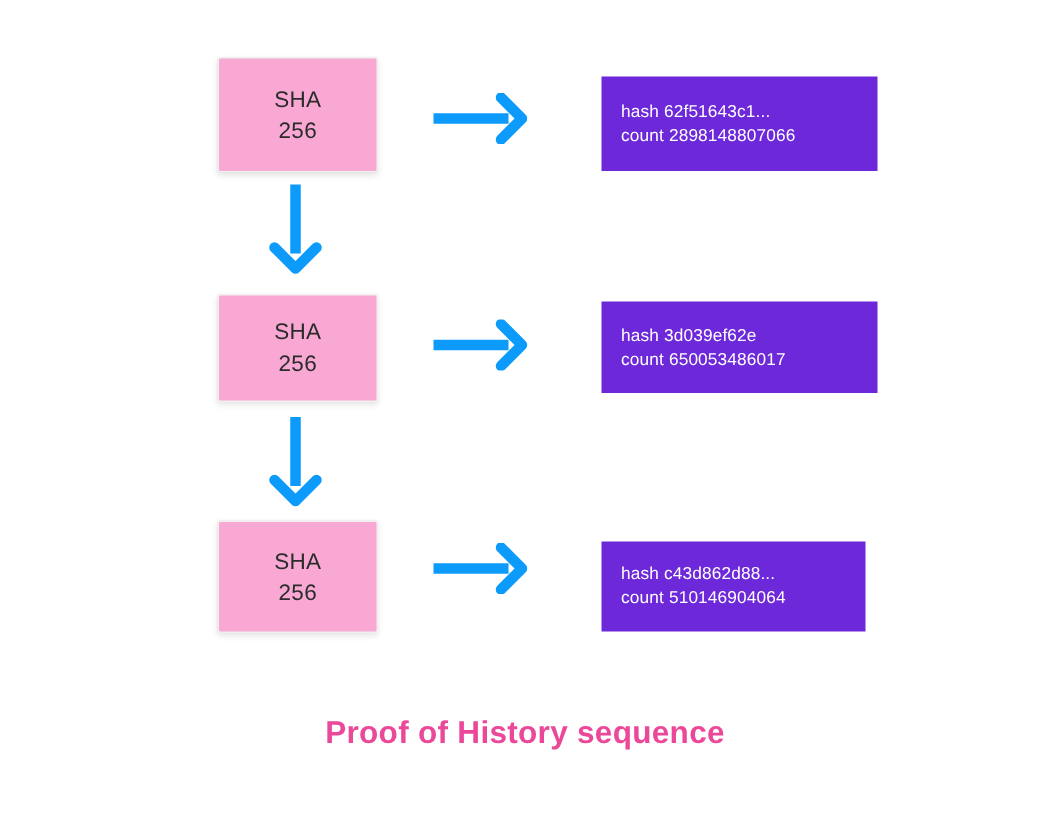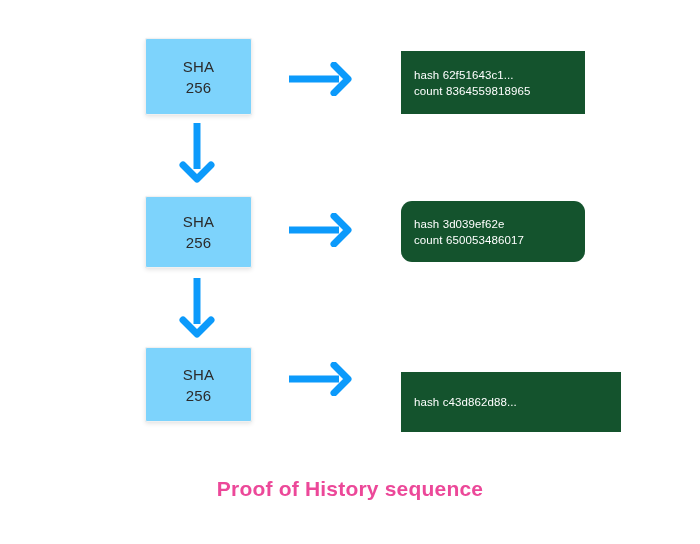--- a/index.html
+++ b/index.html
@@ -16,21 +16,21 @@
   }
 
   .canvas {
     position: absolute;
     inset: 0;
   }
 
   
   .sha-card {
     position: absolute;
-    background: #7dd3fc;
+    background: #f9a8d4;
     border: 1px solid #f0f0f0;
     border-radius: 2px;
     box-shadow: 0 2px 4px rgba(0,0,0,0.10), 0 0 1px rgba(0,0,0,0.06);
     display: flex;
     align-items: center;
     justify-content: center;
   }
   .sha-text {
     text-align: center;
     font-size: 15px;
@@ -38,21 +38,21 @@
     color: #2b2b2b;
     letter-spacing: 0.2px;
   }
   .sha-text span {
     display: block;
   }
 
   
   .hash-box {
     position: absolute;
-    background: #14532d;
+    background: #6d28d9;
     display: flex;
     flex-direction: column;
     justify-content: center;
     padding-left: 13px;
     box-sizing: border-box;
   }
   .hash-line {
     color: #ffffff;
     font-size: 11.5px;
     line-height: 16px;
@@ -94,21 +94,21 @@
 
   <div class="arrow" style="left:287px; top:62px;">
     <svg width="68" height="34" viewBox="0 0 68 34">
       <path d="M2 17 H52" stroke="#0c9afb" stroke-width="7" stroke-linecap="butt" fill="none"></path>
       <path d="M47 3 L61 17 L47 31" stroke="#0c9afb" stroke-width="7" stroke-linecap="round" stroke-linejoin="round" fill="none"></path>
     </svg>
   </div>
 
   <div class="hash-box" style="left:401px; top:51px; width:184px; height:63px;">
     <div class="hash-line">hash 62f51643c1...</div>
-    <div class="hash-line">count 8364559818965</div>
+    <div class="hash-line">count 2898148807066</div>
   </div>
 
   <div class="arrow" style="left:178px; top:121px;">
     <svg width="38" height="66" viewBox="0 0 38 66">
       <path d="M19 2 V48" stroke="#0c9afb" stroke-width="7" stroke-linecap="butt" fill="none"></path>
       <path d="M5 44 L19 58 L33 44" stroke="#0c9afb" stroke-width="7" stroke-linecap="round" stroke-linejoin="round" fill="none"></path>
     </svg>
   </div>
 
   <div class="sha-card" style="left:145px; top:196px; width:105px; height:70px;">
@@ -118,21 +118,21 @@
     </div>
   </div>
 
   <div class="arrow" style="left:287px; top:213px;">
     <svg width="68" height="34" viewBox="0 0 68 34">
       <path d="M2 17 H52" stroke="#0c9afb" stroke-width="7" stroke-linecap="butt" fill="none"></path>
       <path d="M47 3 L61 17 L47 31" stroke="#0c9afb" stroke-width="7" stroke-linecap="round" stroke-linejoin="round" fill="none"></path>
     </svg>
   </div>
 
-  <div class="hash-box" style="left:401px; top:201px; width:184px; height:61px;border-radius:11px;">
+  <div class="hash-box" style="left:401px; top:201px; width:184px; height:61px;">
     <div class="hash-line">hash 3d039ef62e</div>
     <div class="hash-line">count 650053486017</div>
   </div>
 
   <div class="arrow" style="left:178px; top:276px;">
     <svg width="38" height="66" viewBox="0 0 38 66">
       <path d="M19 2 V48" stroke="#0c9afb" stroke-width="7" stroke-linecap="butt" fill="none"></path>
       <path d="M5 44 L19 58 L33 44" stroke="#0c9afb" stroke-width="7" stroke-linecap="round" stroke-linejoin="round" fill="none"></path>
     </svg>
   </div>
@@ -144,19 +144,20 @@
     </div>
   </div>
 
   <div class="arrow" style="left:287px; top:362px;">
     <svg width="68" height="34" viewBox="0 0 68 34">
       <path d="M2 17 H52" stroke="#0c9afb" stroke-width="7" stroke-linecap="butt" fill="none"></path>
       <path d="M47 3 L61 17 L47 31" stroke="#0c9afb" stroke-width="7" stroke-linecap="round" stroke-linejoin="round" fill="none"></path>
     </svg>
   </div>
 
-  <div class="hash-box" style="left:401px; top:372px; width:220px; height:60px;">
+  <div class="hash-box" style="left:401px; top:361px; width:176px; height:60px;">
     <div class="hash-line">hash c43d862d88...</div>
+    <div class="hash-line">count 510146904064</div>
   </div>
 
   <div class="caption" style="top:477px;">Proof of History sequence</div>
 
 </div>
 
 </body></html>

